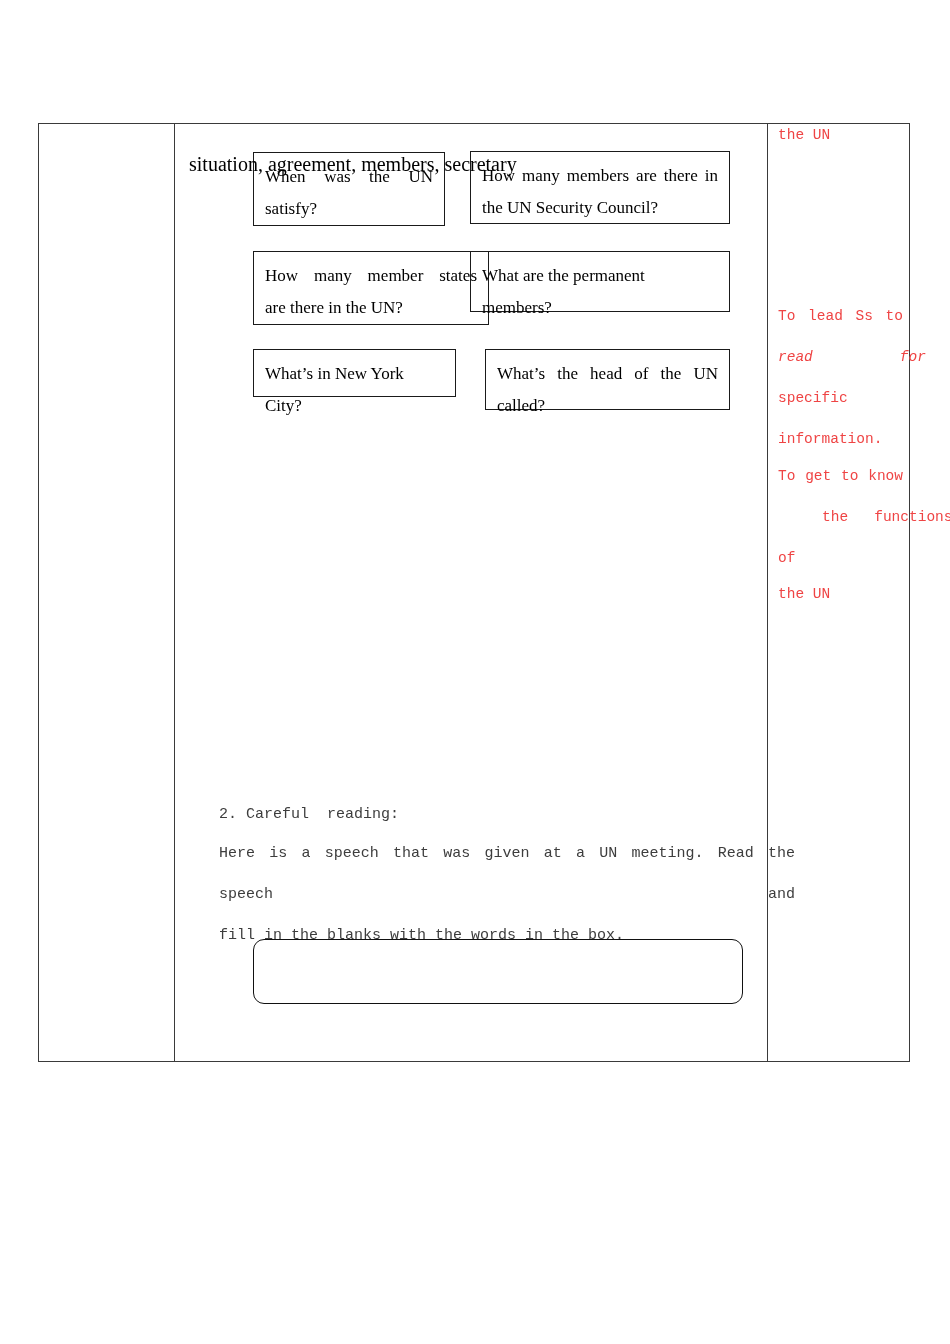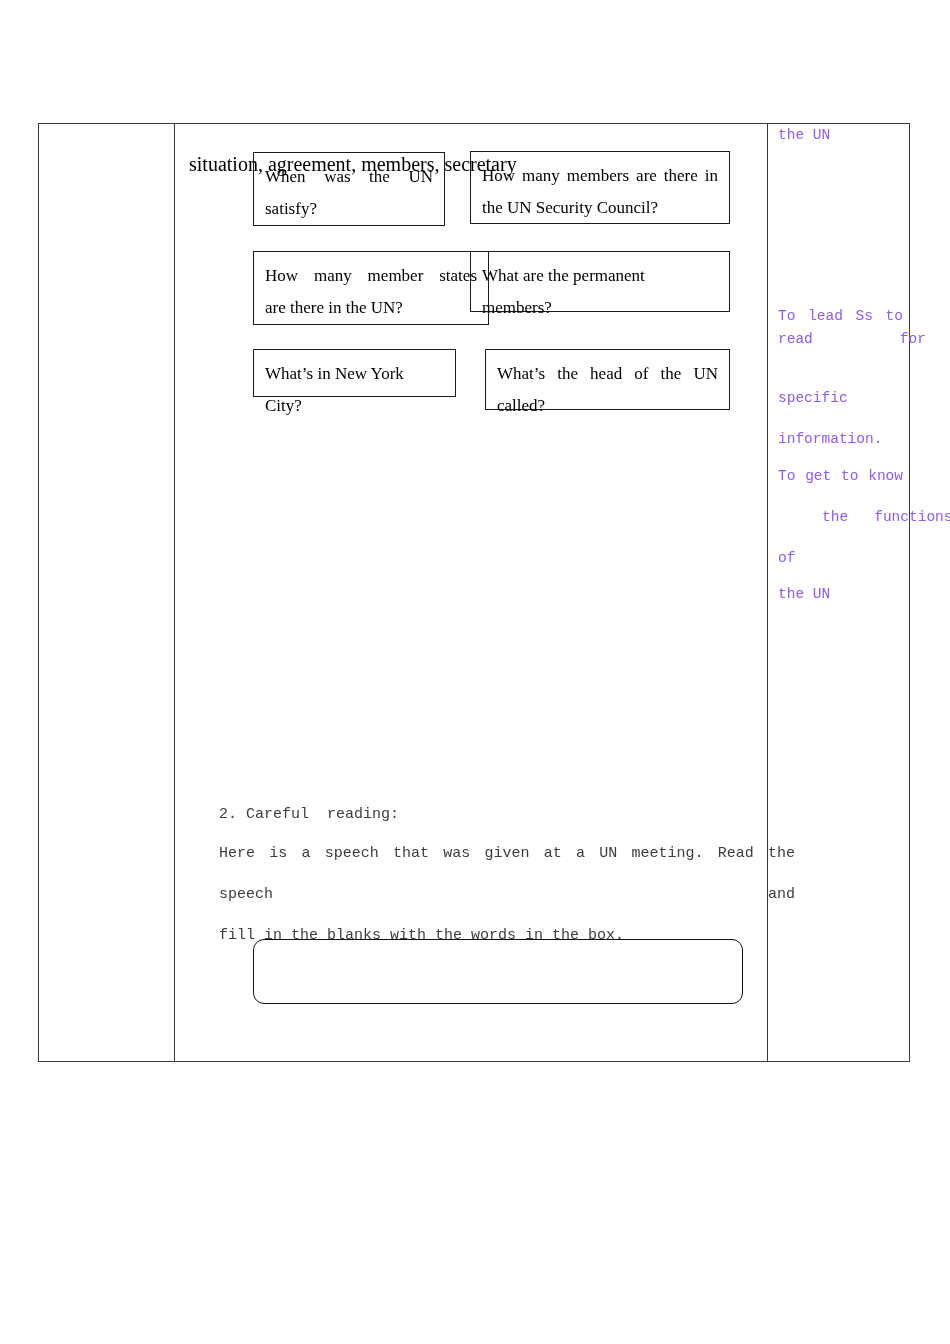--- a/index.html
+++ b/index.html
@@ -50,21 +50,21 @@
     width: 592px; height: 100%;
   }
 
   
   .cell-notes {
     position: absolute;
     left: 729px; top: 0;
     width: 143px; height: 100%;
     font-family: "Liberation Mono", "DejaVu Sans Mono", monospace;
     font-size: 14.5px;
-    color: #8b5cf6;
+    color: #ef4444;
   }
 
   
   .qbox {
     position: absolute;
     box-sizing: border-box;
     border: 1px solid #1a1a1a;
     font-family: "Liberation Serif", serif;
     font-size: 17px;
     line-height: 32px;
@@ -147,21 +147,21 @@
     width: 125px;
     white-space: pre;
   }
   .note-line.just {
     white-space: normal;
     text-align: justify;
     text-align-last: justify;
   }
   .nl-un-top   { top: 3px; }
   .nl-lead     { top: 184px; }
-  .nl-read     { top: 207px; }
+  .nl-read     { top: 225px; font-style: italic; }
   .nl-specific { top: 266px; }
   .nl-info     { top: 307px; }
   .nl-toget    { top: 344px; }
   .nl-thefunc  { top: 385px; margin-left: 44px; }
   .nl-of       { top: 426px; }
   .nl-un-bot   { top: 462px; }
 </style>
 </head>
 <body>
 

